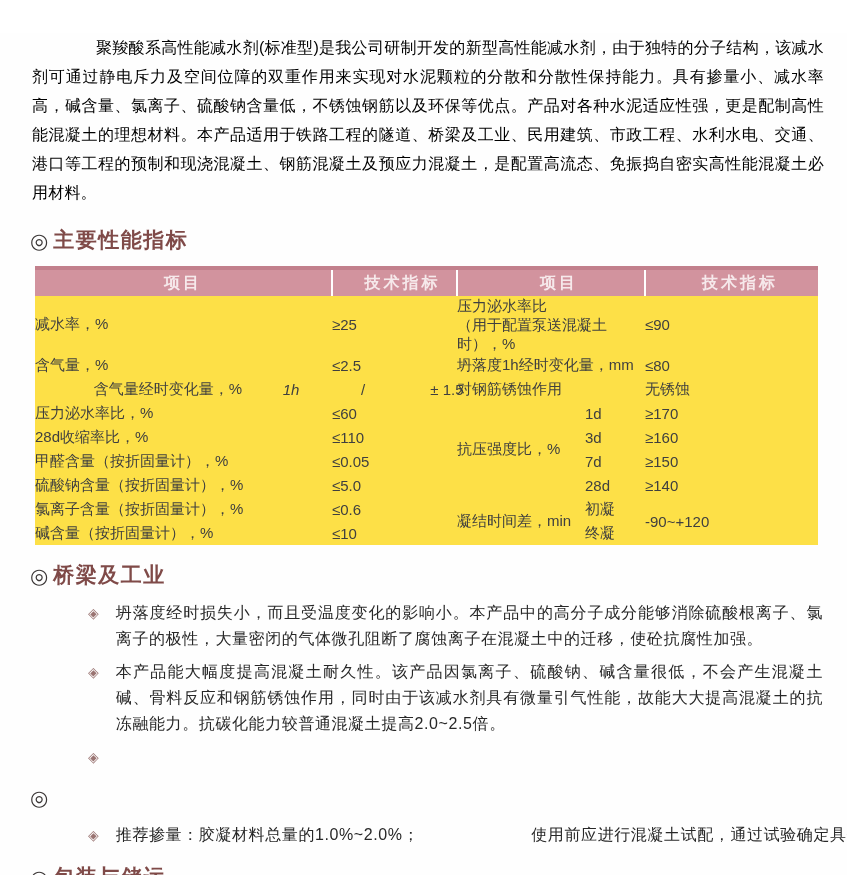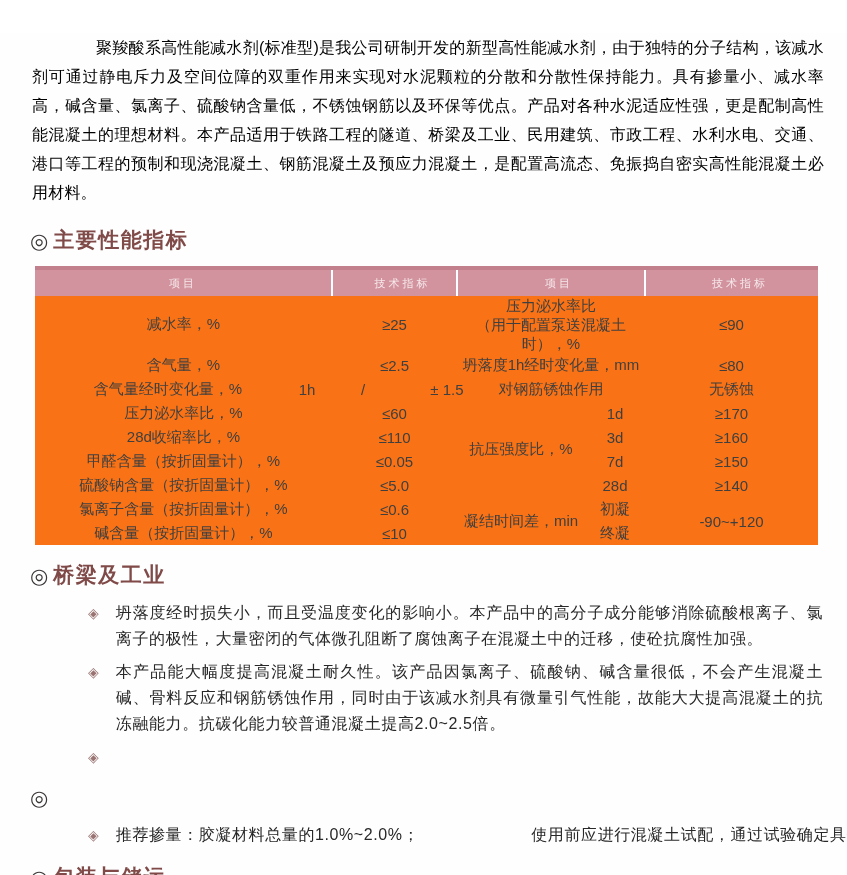--- a/index.html
+++ b/index.html
@@ -64,43 +64,43 @@
     width:783px;
     border-collapse:collapse;
     table-layout:fixed;
     font-size:15px;
     color:var(--table-text);
   }
   .perf-table th{
     background:var(--header-pink);
     border-top:4px solid var(--header-strip);
     color:var(--header-text);
-    font-weight:400;
-    font-size:11px;
+    font-weight:700;
+    font-size:16px;
     letter-spacing:3px;
     height:28px;
     text-align:center;
   }
   .perf-table th.dv{border-left:2px solid #ffffff;padding-left:16px;}
   .perf-table td{
-    text-align:center;
+    text-align:left;
     vertical-align:middle;
     height:24px;
-    background:#f97316;
+    background:#fde047;
   }
   .perf-table tr.r1 td{height:46px;}
   .two-line div{line-height:19px;}
   .split-cell{position:relative;}
   .split-cell span{
     position:absolute;top:50%;
     transform:translate(-50%,-50%);
     white-space:nowrap;
   }
   .sc-label{left:133px;}
-  .sc-sub{left:272px;}
+  .sc-sub{left:256px;font-style:italic;}
   .sc-slash{left:328px;}
   .sc-val{left:412px;}
 
   
   .bullets{margin:12px 0 0 88px;width:735px;}
   .bullet{
     display:flex;
     align-items:flex-start;
     margin-bottom:7px;
   }

